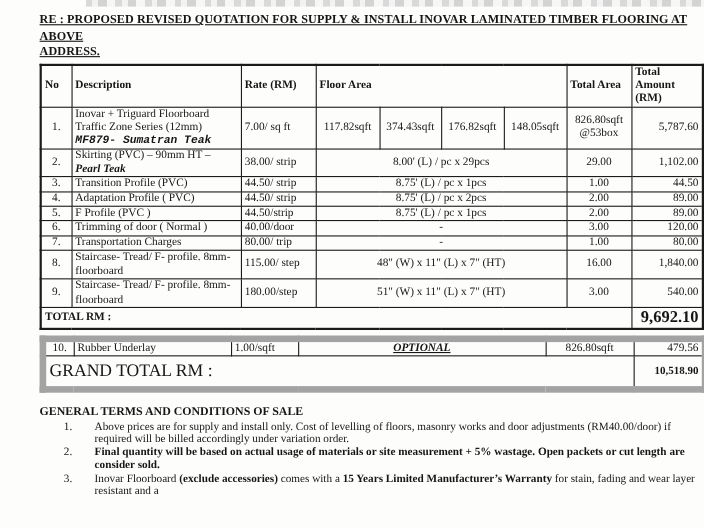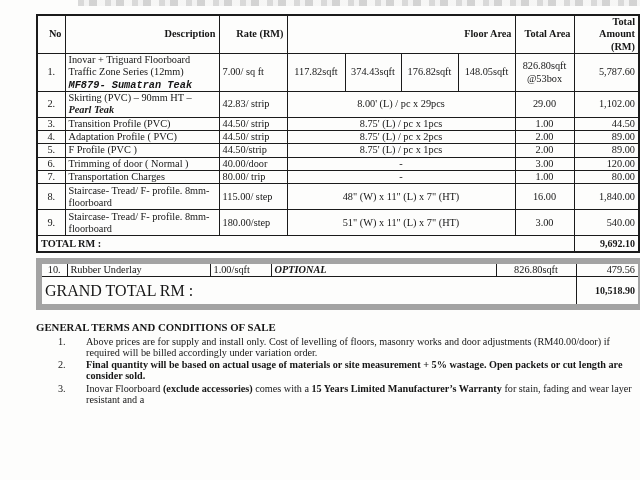--- a/index.html
+++ b/index.html
@@ -23,48 +23,52 @@
   }
   .intro { font-size: 10.8px; line-height: 1.15; margin-top: 1px; width: 602px; }
 
   table { border-collapse: collapse; table-layout: fixed; }
   .qtable { width: 604px; margin-top: 3px; font-size: 10.3px; }
   .qtable td, .t2 td {
     border: 1px solid #1b1b1b; padding: 0 3px;
     line-height: 1.2; vertical-align: middle; overflow: hidden;
   }
   .qtable { border: 2px solid #1b1b1b; }
-  .h1 td, .h2 td { font-weight: bold; text-align: right; }
+  .h1 td, .h2 td { font-weight: bold; text-align: left; }
   .h1 td { height: 33px; }
   .h2 td { height: 21px; }
   .c { text-align: center; }
   .amt { text-align: right; }
   .row1 td { height: 38px; }
   .row-tall td { height: 26px; }
   .total-label { text-align: left; font-weight: bold; padding-right: 46px; height: 16px; }
-  .total-val { text-align: right; font-weight: bold; font-size: 10px; }
+  .total-val { text-align: right; font-weight: bold; font-size: 15px; }
 
   .t2 { width: 604px; margin-top: 5px; font-size: 10.3px; border: 6px solid #a3a3a3; }
-  .opt { font-weight: bold; font-style: italic; text-align: left; }
+  .opt { font-weight: bold; font-style: italic; text-align: center; text-decoration: underline; }
   .grand-label { font-weight: normal; vertical-align: bottom; font-size: 16px; height: 30px; padding-bottom: 2px; }
   .grand-val { font-weight: bold; text-align: right; vertical-align: top; font-size: 10px; }
 
   .terms { margin-top: 12px; width: 606px; font-size: 10.2px; line-height: 1.1; }
   .terms-heading { font-weight: bold; font-size: 10.8px; margin-bottom: 2px; }
   .term-item { display: flex; padding-left: 22px; margin-top: 1px; }
   .term-num { flex: 0 0 28px; }
   .term-text { flex: 1; }
 </style>
 </head>
 <body>
 
 <div class="scan-edge"></div>
 
 <div class="page">
 
+  <div class="subject">
+    <span>RE :   PROPOSED REVISED QUOTATION FOR SUPPLY &amp; INSTALL INOVAR LAMINATED TIMBER FLOORING AT ABOVE</span><br>
+    <span>ADDRESS.</span>
+  </div>
 
 
   <table class="qtable">
     <colgroup>
       <col style="width:28px">
         <col style="width:154px">
         <col style="width:68px">
       <col style="width:58px">
         <col style="width:56px">
         <col style="width:57px">
@@ -90,21 +94,21 @@
       <td class="c">374.43sqft</td>
       <td class="c">176.82sqft</td>
       <td class="c">148.05sqft</td>
       <td class="c"><span>826.80sqft</span><br><span>@53box</span></td>
       <td class="amt">5,787.60</td>
     </tr>
 
     <tr>
       <td class="c">2.</td>
       <td><span>Skirting (PVC) – 90mm HT – </span><span style="font-weight: bold; font-style: italic;">Pearl Teak</span></td>
-      <td>42.83/ strip</td>
+      <td>38.00/ strip</td>
       <td class="c" colspan="4">8.00' (L) / pc x  29pcs</td>
       <td class="c">29.00</td>
       <td class="amt">1,102.00</td>
     </tr>
 
     <tr>
       <td class="c">3.</td>
       <td>Transition Profile (PVC)</td>
       <td>44.50/ strip</td>
       <td class="c" colspan="4">8.75' (L) / pc x  1pcs</td>

